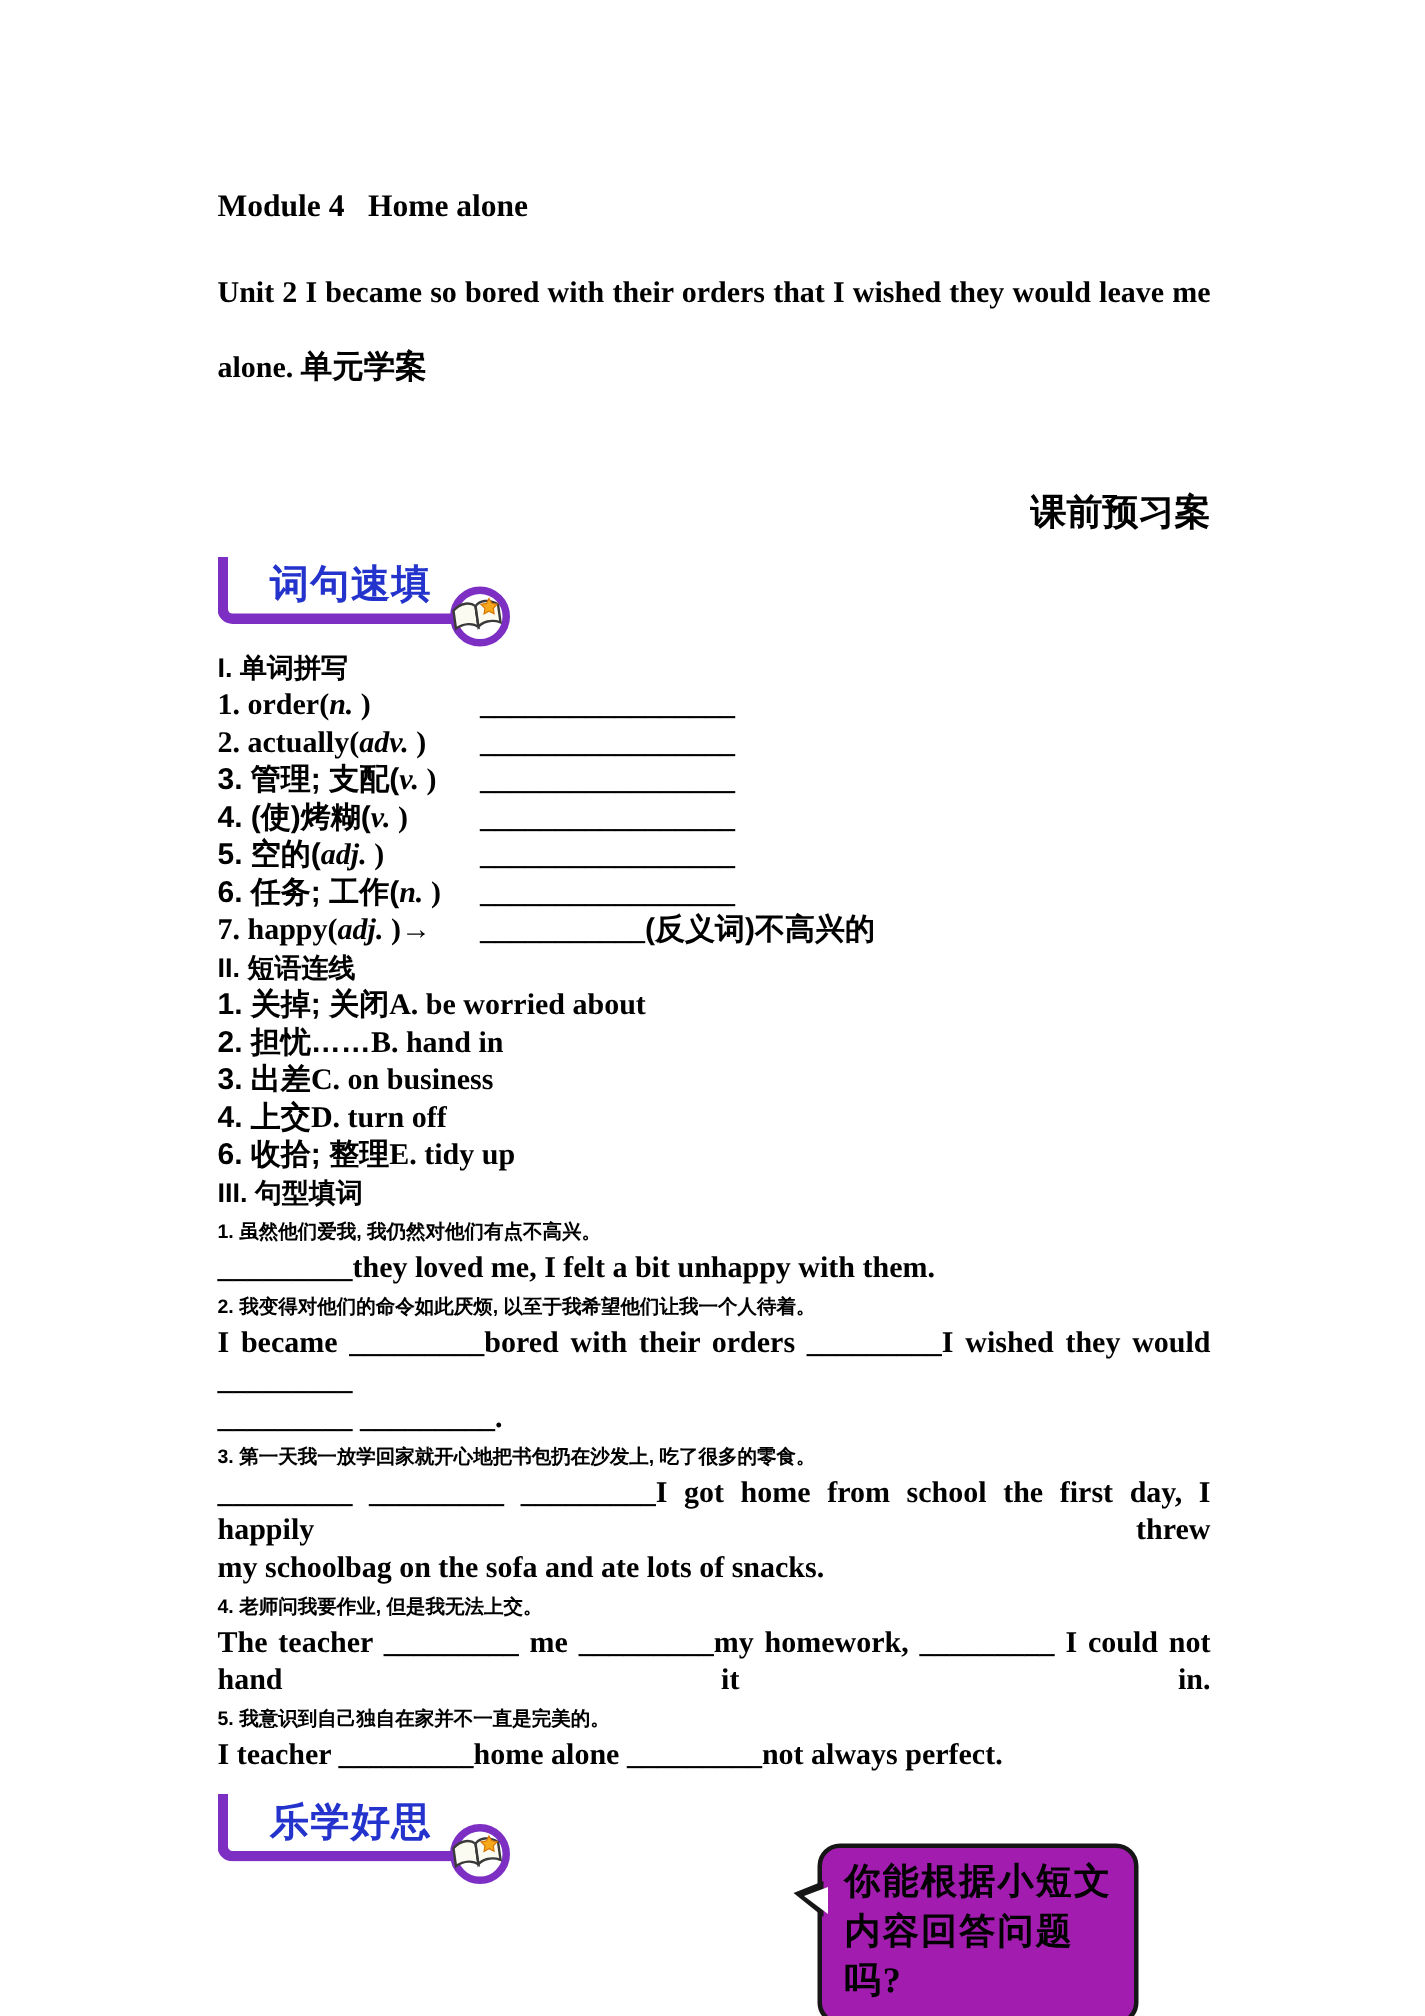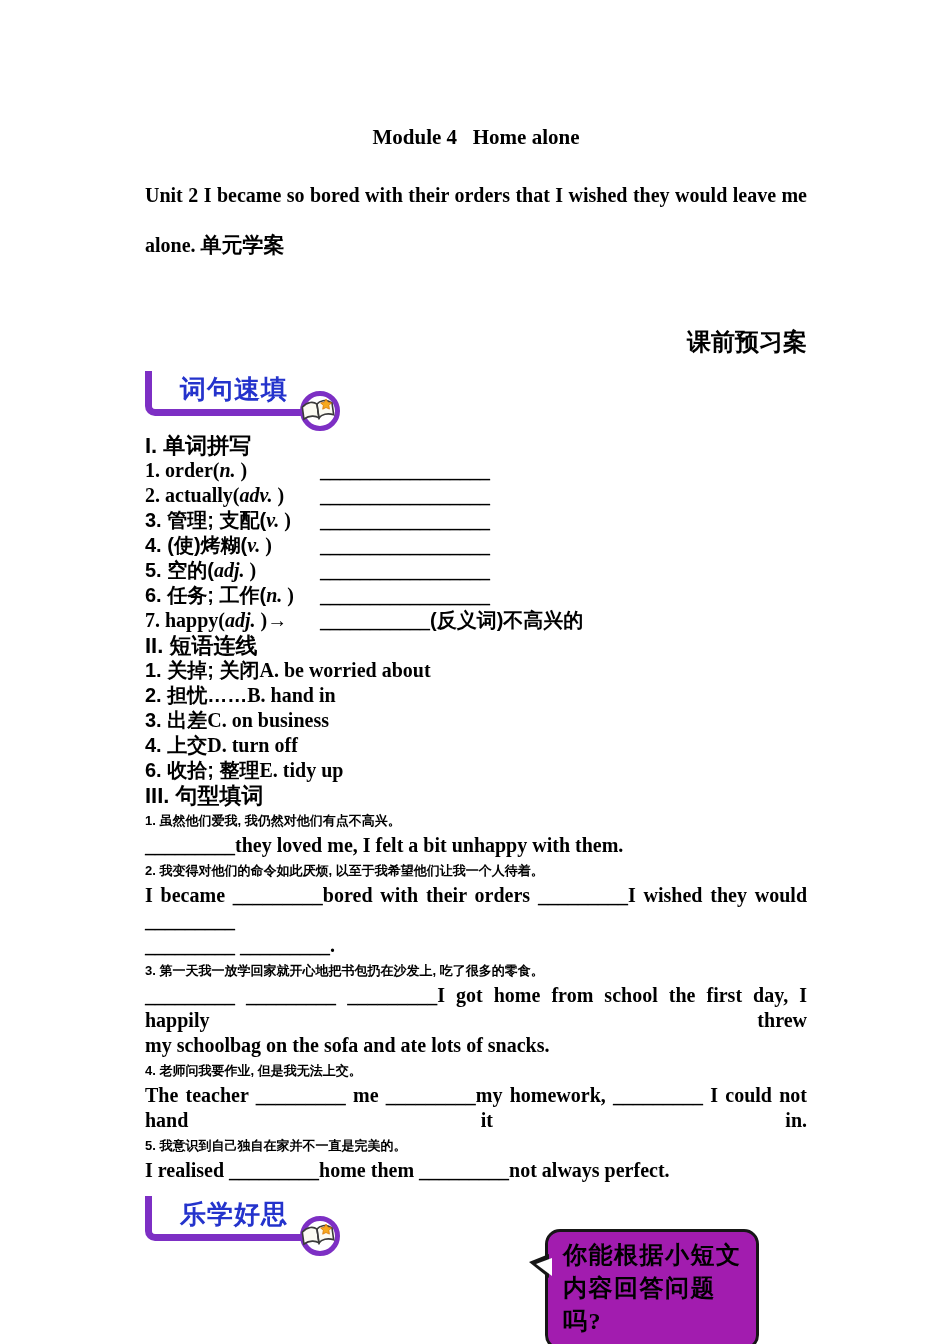--- a/index.html
+++ b/index.html
@@ -11,41 +11,41 @@
     --sans:"Liberation Sans","DejaVu Sans",sans-serif;
   }
   *{box-sizing:border-box;margin:0;padding:0;}
   html,body{background:#ffffff;}
   body{
     width:950px;height:1344px;overflow:hidden;position:relative;
     font-family:var(--serif);font-weight:bold;color:var(--ink);
   }
   .page{padding:122px 143px 0 145px;}
   .zh{font-family:var(--sans);}
-  h1.title{font-size:21px;line-height:30px;text-align:center;white-space:pre;}
+  h1.title{font-size:21px;line-height:30px;white-space:pre;}
   p.unit{margin-top:18px;font-size:20px;line-height:50px;text-align:justify;}
   p.unit .zh-big{font-size:21px;}
   h2.preview{font-size:24px;line-height:44px;text-align:right;margin-top:50px;font-family:var(--sans);}
 
   
   .badge{
     display:inline-block;position:relative;margin-top:7px;
     border-left:7px solid var(--accent_purple);
     border-bottom:7px solid var(--accent_purple);
     border-bottom-left-radius:10px;
     padding:1px 44px 3px 28px;
     background:linear-gradient(to right,rgba(125,47,196,0) 0,rgba(125,47,196,0) 100%);
   }
   .badge-label{color:var(--accent_blue);font-size:26px;line-height:34px;letter-spacing:1px;font-family:var(--sans);}
   .badge-icon{position:absolute;right:-10px;bottom:-26px;width:46px;height:46px;}
   .badge-icon svg{display:block;}
 
   .flow{margin-top:17px;}
   .flow p{font-size:20px;line-height:25px;}
-  .flow p.head{font-size:22px;}
+  .flow p.head{font-size:18px;}
   .flow p.cnline{font-size:13px;}
   i.pos{font-style:italic;}
   .spell .term{display:inline-block;min-width:175px;}
   .blank{letter-spacing:0;}
   .match-row .opt{display:inline-block;}
   .match-row:nth-of-type(1) .opt{margin-left:120px;}
   .match-row:nth-of-type(2) .opt{margin-left:70px;}
   .match-row:nth-of-type(3) .opt{margin-left:82px;}
   .match-row:nth-of-type(4) .opt{margin-left:87px;}
   .match-row:nth-of-type(5) .opt{margin-left:68px;}
@@ -128,21 +128,21 @@
     <p>_________ _________.</p>
 
     <p class="cnline zh">3. 第一天我一放学回家就开心地把书包扔在沙发上, 吃了很多的零食。</p>
     <p class="just"> _________ _________ _________I got home from school the first day, I happily threw</p>
     <p>my schoolbag on the sofa and ate lots of snacks.</p>
 
     <p class="cnline zh">4. 老师问我要作业, 但是我无法上交。</p>
     <p class="just">The teacher _________ me _________my homework, _________ I could not hand it in.</p>
 
     <p class="cnline zh">5. 我意识到自己独自在家并不一直是完美的。</p>
-    <p>I realised _________home them _________not always perfect.</p>
+    <p>I teacher _________home alone _________not always perfect.</p>
   </div>
 
   <div class="think">
     <div class="badge">
       <span class="badge-label">乐学好思</span>
       <span class="badge-icon">
         <svg viewBox="0 0 46 46" width="46" height="46">
           <circle cx="24" cy="22" r="17.5" fill="#ffffff" stroke="#7d2fc4" stroke-width="5"></circle>
           <g transform="rotate(-8 22 22)">
             <path d="M7 16 C13 11,19 12,22 15 L22 29 C19 26,13 25,7 28 Z" fill="#fbfbf2" stroke="#3a3a3a" stroke-width="1.6"></path>

